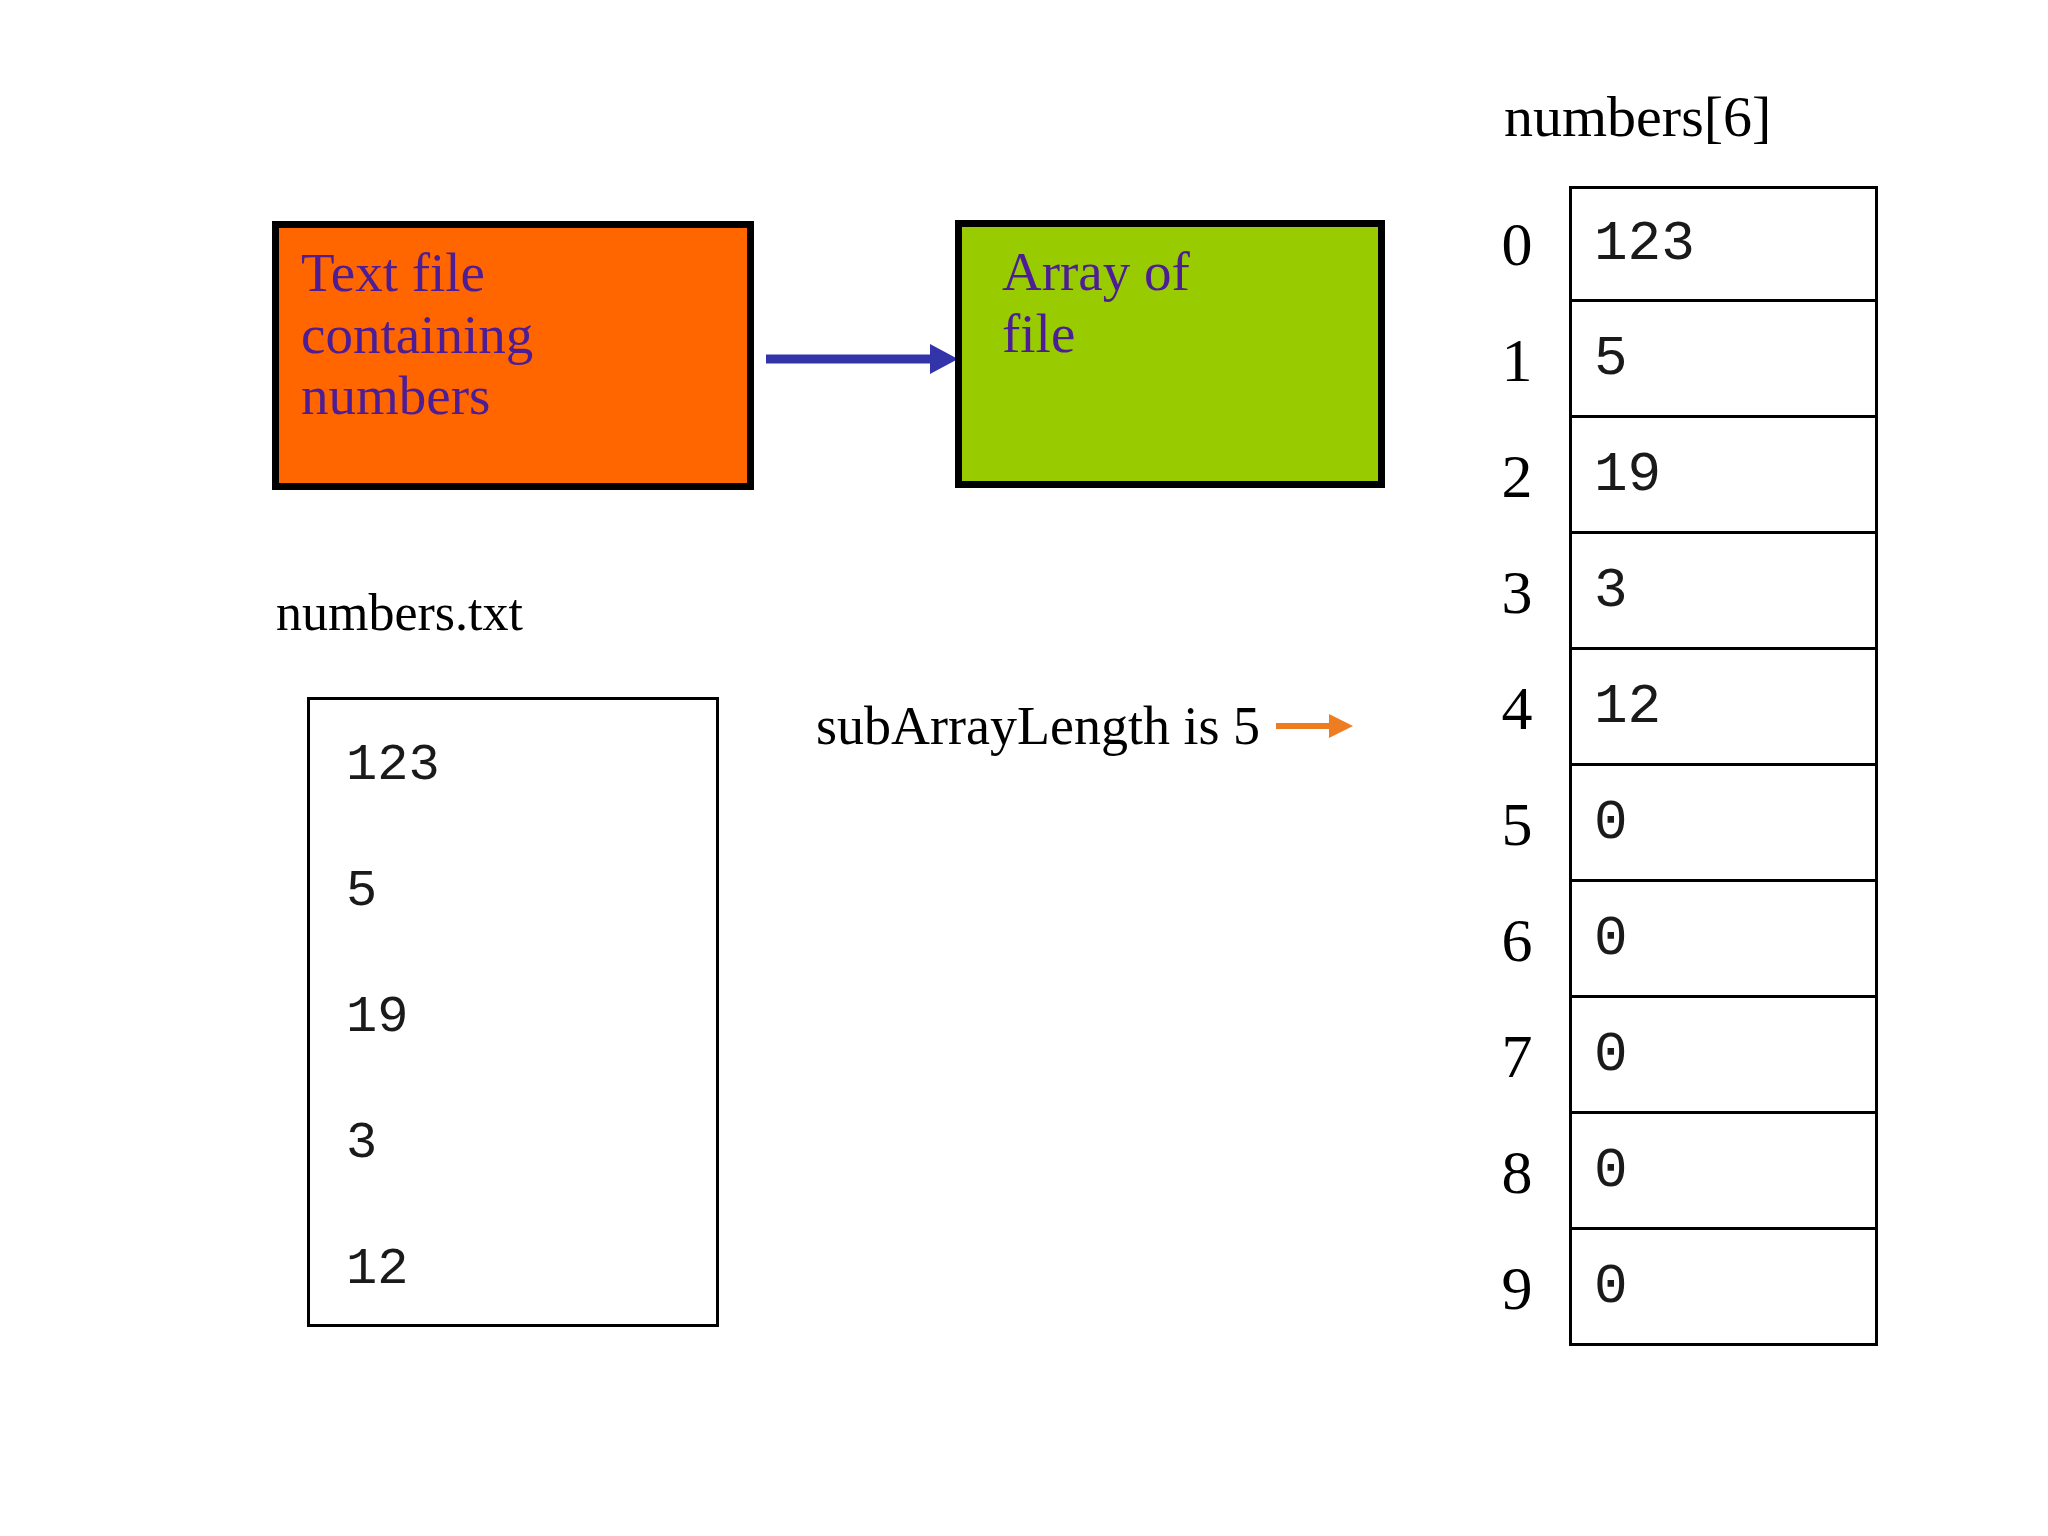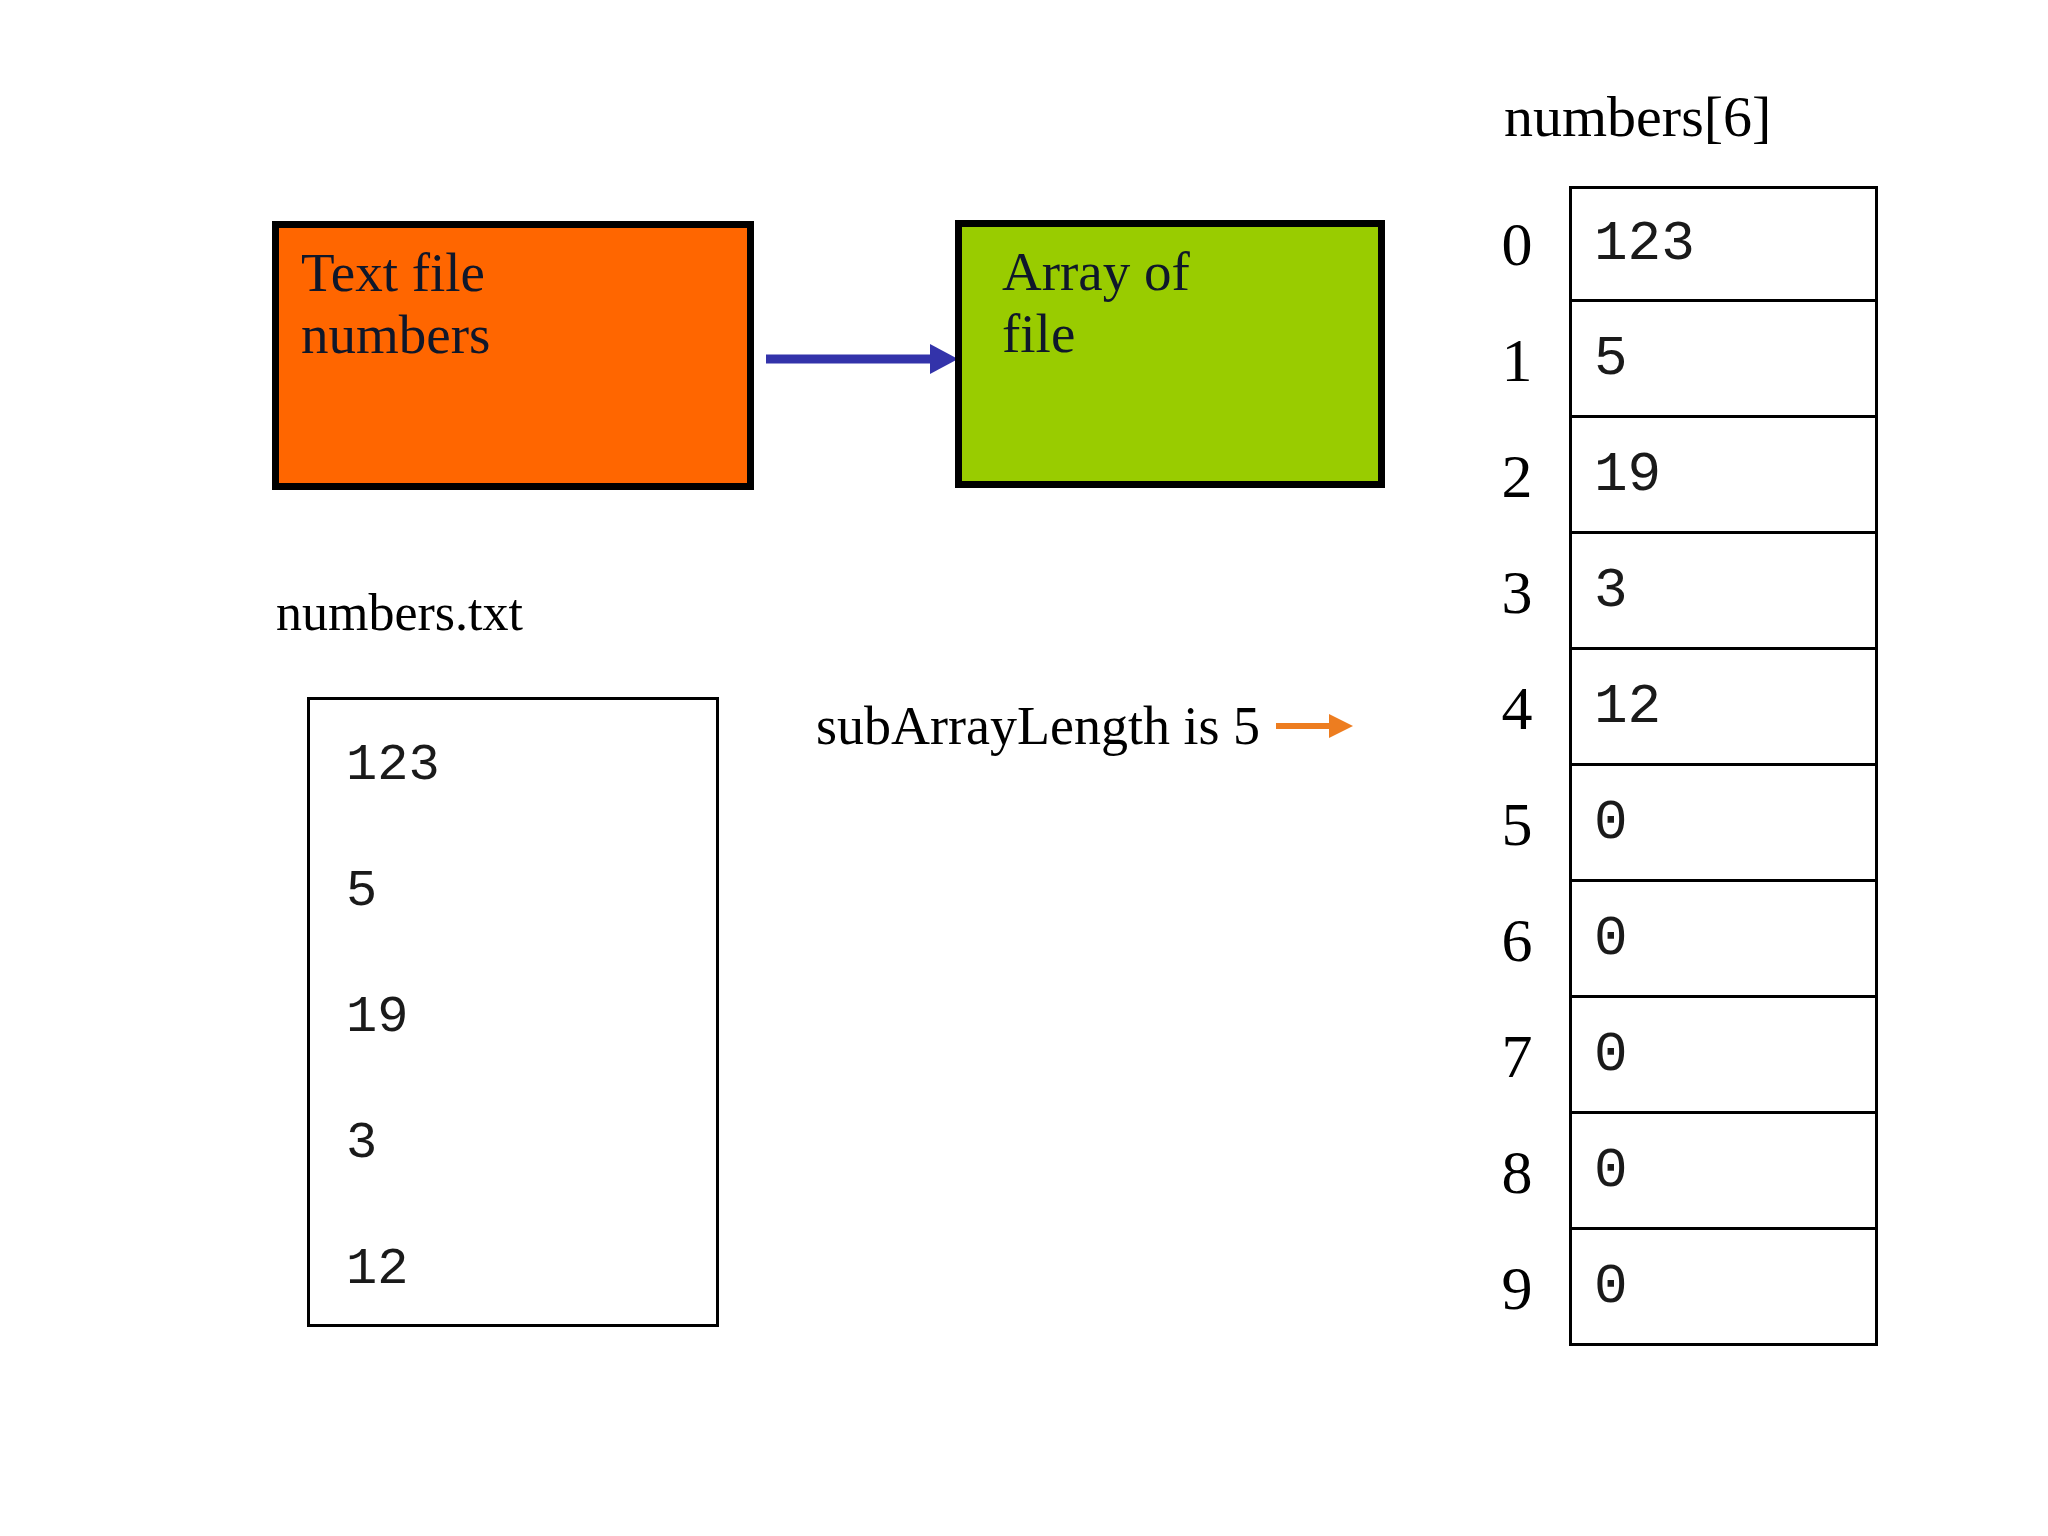--- a/index.html
+++ b/index.html
@@ -19,21 +19,21 @@
 
   
   .flow-box {
     position: absolute;
     border: 7px solid #000000;
     box-sizing: border-box;
     padding: 14px 0 0 22px;
     font-family: "Liberation Serif", "DejaVu Serif", serif;
     font-size: 55px;
     line-height: 1.12;
-    color: #0f172a;
+    color: #4c1d95;
   }
   #source-box {
     left: 272px;
     top: 221px;
     width: 482px;
     height: 269px;
     background: #FF6600;
   }
   #target-box {
     left: 955px;
@@ -160,20 +160,21 @@
     white-space: pre;
   }
 </style>
 </head>
 <body>
 
 <div id="canvas">
 
   <div id="source-box" class="flow-box">
     <span class="line">Text file</span>
+    <span class="line">containing</span>
     <span class="line">numbers</span>
   </div>
 
   <svg id="flow-arrow" viewBox="0 0 200 46">
     <line x1="6" y1="23" x2="172" y2="23" stroke="#3333AA" stroke-width="9"></line>
     <polygon points="170,8 198,23 170,38" fill="#3333AA"></polygon>
   </svg>
 
   <div id="target-box" class="flow-box">
     <span class="line">Array of</span>

